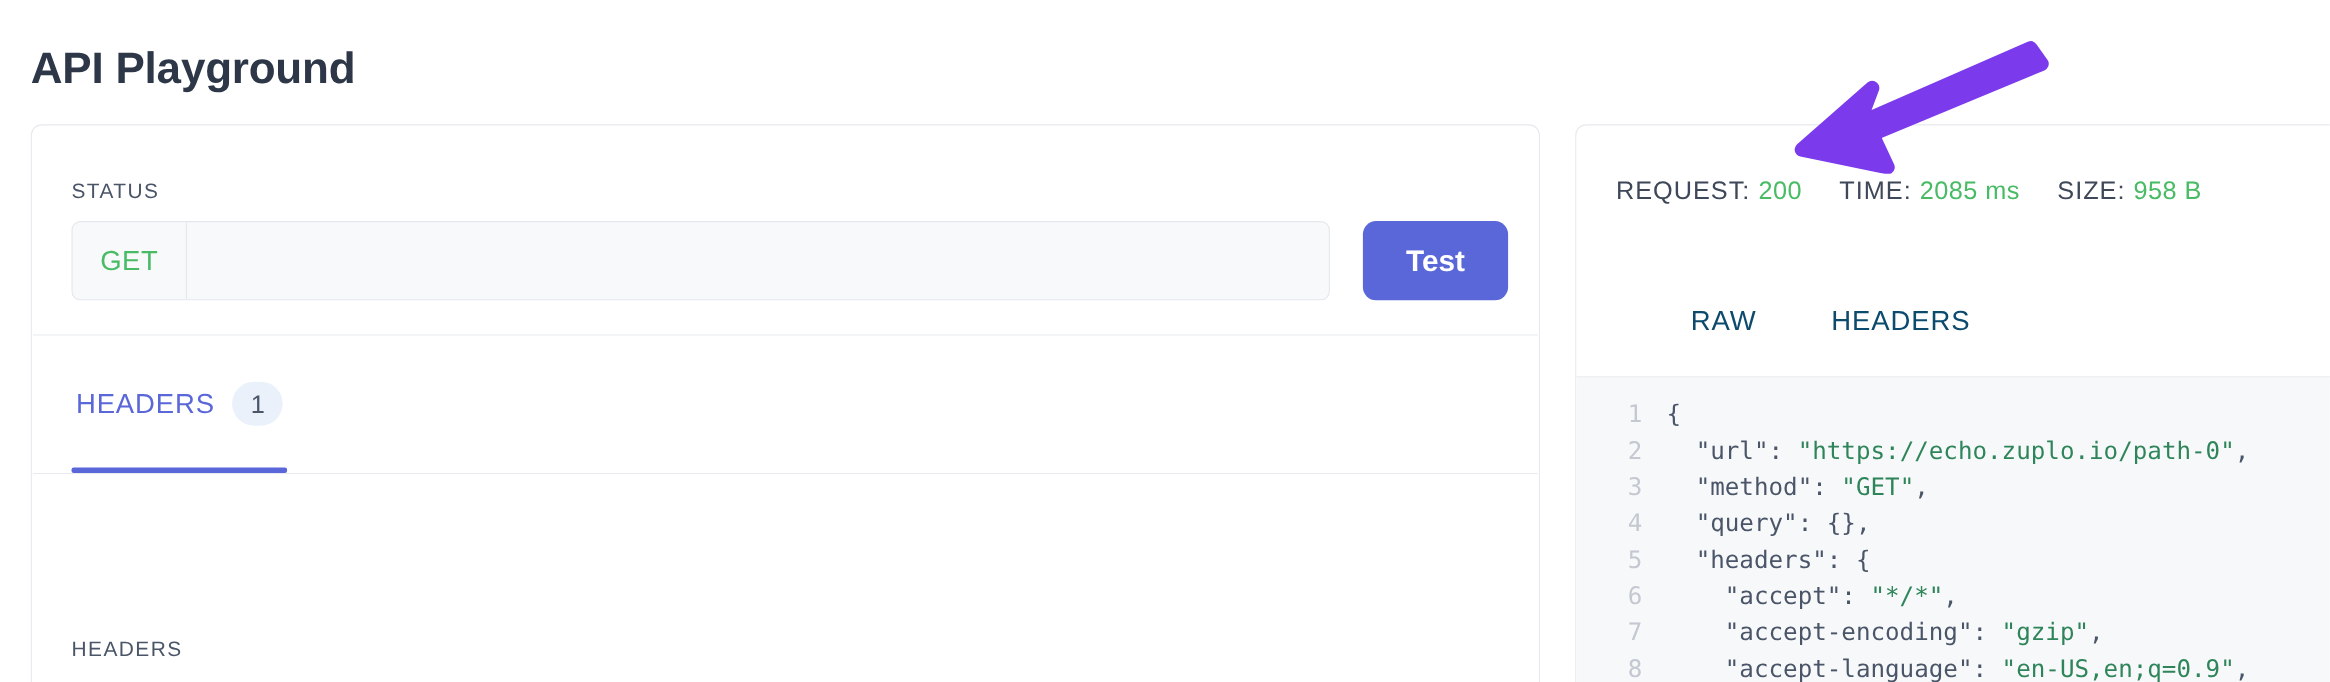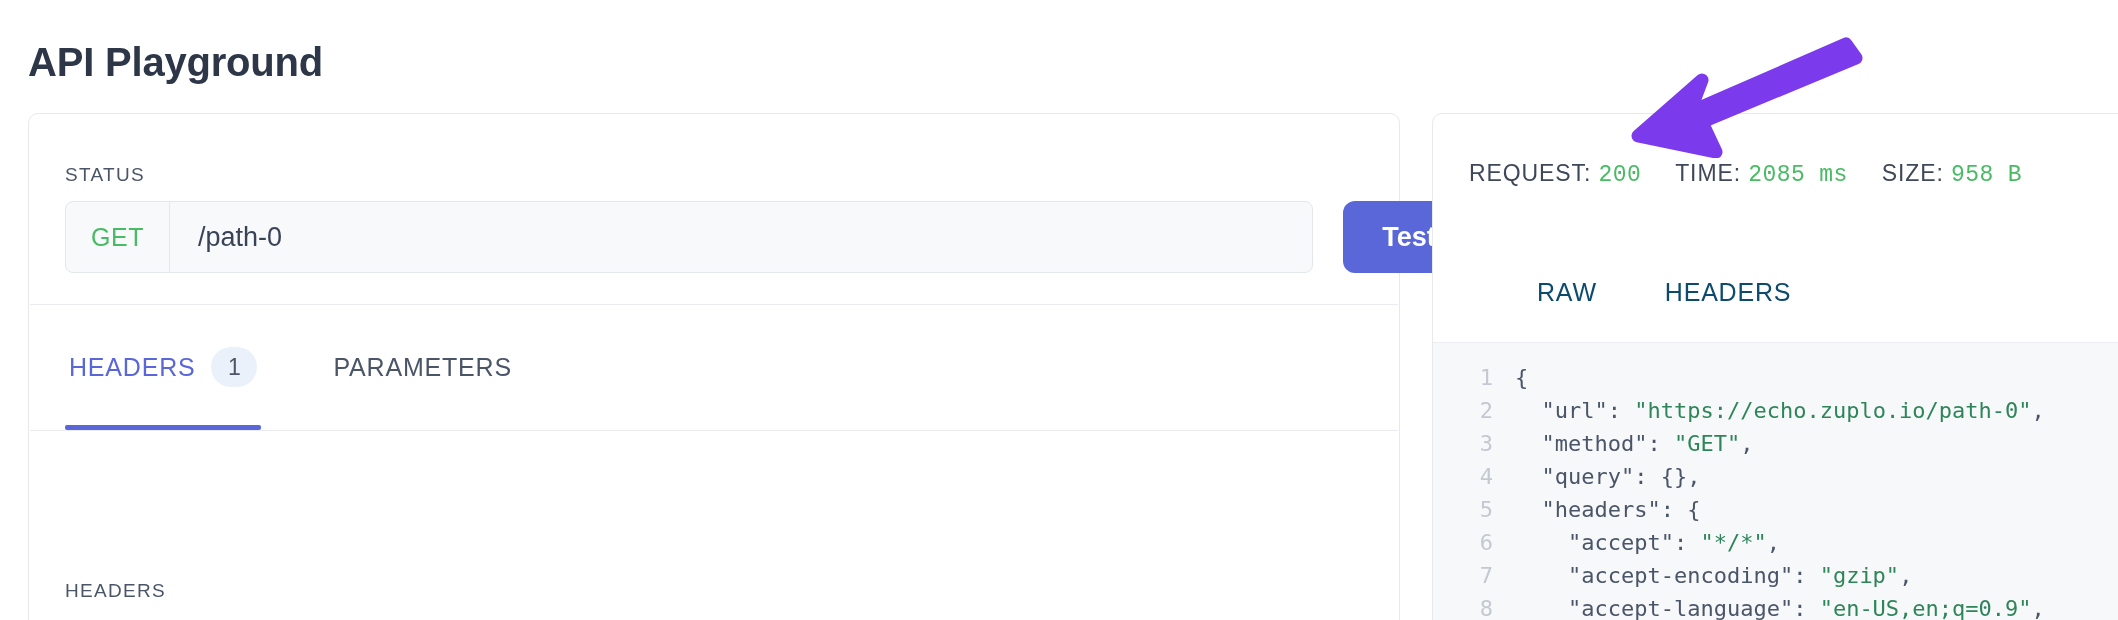--- a/index.html
+++ b/index.html
@@ -31,21 +31,21 @@
     font-weight: 400;
   }
   .request-label { position: absolute; left: 36px; top: 50px; }
 
   .url-row {
     position: absolute; left: 36px; top: 87px;
     display: flex; align-items: center; gap: 30px;
   }
   .url-field {
     display: flex; align-items: stretch;
-    width: 1248px; height: 72px;
+    width: 1144px; height: 72px;
     background: #f8f9fb;
     border: 1px solid #e4e7ec;
     border-radius: 8px;
     overflow: hidden;
   }
   .method-box {
     width: 104px; display: flex; align-items: center; justify-content: center;
     border-right: 1px solid #e4e7ec;
     font-size: 25px; color: #48bb64; letter-spacing: .5px;
   }
@@ -102,21 +102,21 @@
     border: 1px solid #e7e9ee;
     border-radius: 10px;
     overflow: hidden;
   }
   .status-bar {
     position: absolute; left: 36px; top: 46px;
     display: flex; align-items: baseline; gap: 34px;
     font-size: 23px; letter-spacing: .9px;
   }
   .stat-item { color: #3f4859; white-space: nowrap; }
-  .stat-item .val { color: #48bb64; letter-spacing: .4px; font-family: Liberation Mono, monospace; }
+  .stat-item .val { color: #48bb64; letter-spacing: .4px; }
 
   .resp-tabs {
     position: absolute; left: 36px; top: 128px;
     height: 100px; display: flex; align-items: flex-start;
   }
   .resp-tab {
     position: relative; height: 100px; display: flex; align-items: center;
     font-size: 25px; letter-spacing: .8px; color: #0c4a6e; cursor: pointer;
   }
   .resp-tab.active { color: #5a67d8; }
@@ -156,36 +156,32 @@
 
   <h1 class="page-title">API Playground</h1>
 
   <section class="request-panel">
 
     <div class="section-label request-label">STATUS</div>
 
     <div class="url-row">
       <div class="url-field">
         <div class="method-box">GET</div>
-        <div class="path-box">/path-0</div>
       </div>
       <button class="test-btn">Test</button>
     </div>
 
     <div class="req-divider d1"></div>
 
     <nav class="req-tabs">
       <div class="req-tab active">
         <span>HEADERS</span>
         <span class="badge">1</span>
       </div>
       <div class="tab-gap"></div>
-      <div class="req-tab">
-        <span>PARAMETERS</span>
-      </div>
       <div class="tab-gap"></div>
     </nav>
 
     <div class="req-divider d2"></div>
 
     <div class="section-label headers-label">HEADERS</div>
 
   </section>
 
   <section class="response-panel">

